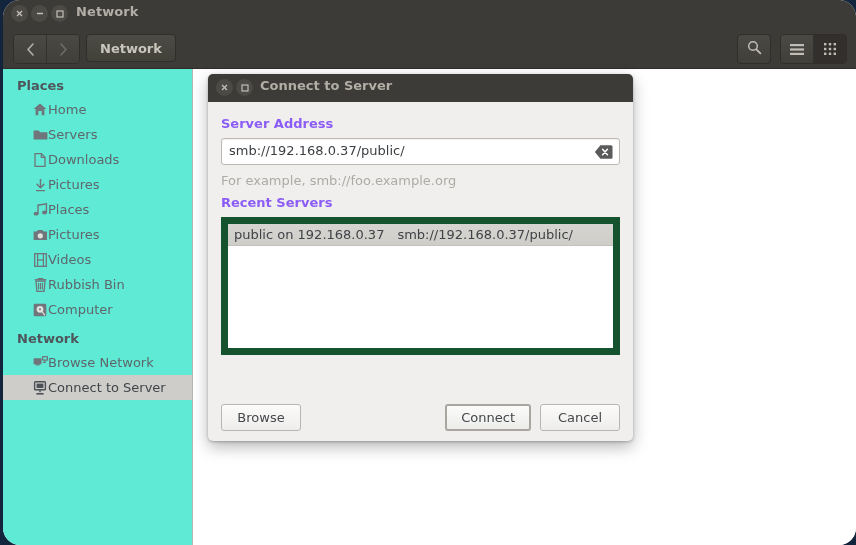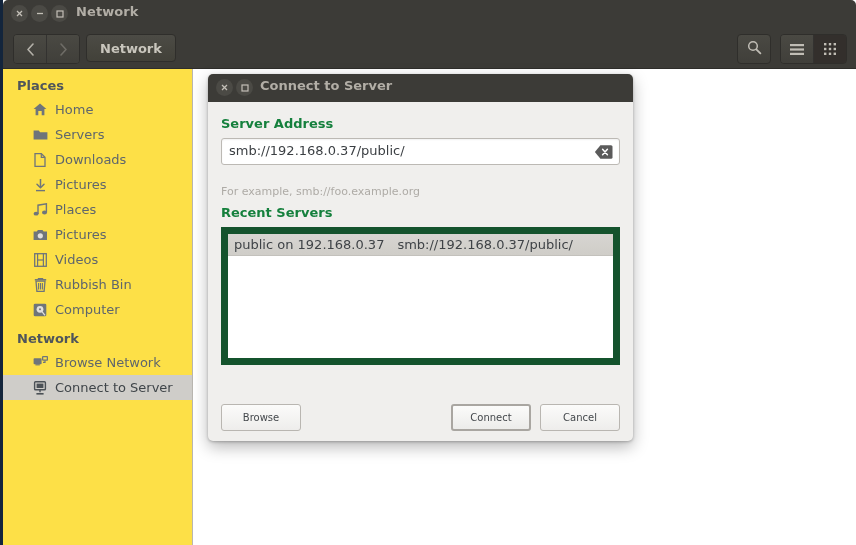--- a/index.html
+++ b/index.html
@@ -16,20 +16,21 @@
     overflow: hidden;
     background: #13253c;
   }
 
   
   #window {
     position: absolute;
     left: 3px; top: 0; width: 853px; height: 545px;
     background: #ffffff;
     overflow: hidden;
+    border-radius: 17px;
   }
 
   
   #titlebar {
     position: absolute; left: 0; top: 0; width: 853px; height: 28px;
     background: #3c3b37;
     border-top-left-radius: 5px; border-top-right-radius: 5px;
   }
   .wbtns {
     position: absolute; left: 8px; top: 5px;
@@ -91,31 +92,31 @@
   .viewbtn {
     width: 32px; height: 28px; display: flex; align-items: center; justify-content: center;
     background: linear-gradient(#4a4943,#403f3a); cursor: pointer;
   }
   .viewbtn.active { background: #332f2c; }
   .viewbtn + .viewbtn { border-left: 1px solid #333230; }
 
   
   #sidebar {
     position: absolute; left: 0; top: 69px; width: 190px; height: 476px;
-    background: #fde047;
+    background: #5eead4;
     border-right: 1px solid #b9b6b1;
     box-sizing: border-box;
     font-size: 13px;
   }
   .sb-head {
     padding: 9px 0 4px 14px;
     font-size: 13px; font-weight: bold; color: #4f555b;
   }
   .sb-item {
-    display: flex; align-items: center; gap: 7px;
+    display: flex; align-items: center; 
     height: 25px; padding-left: 29px;
     color: #5f666c; cursor: pointer;
   }
   .sb-item.selected { background: #cfcdc9; color: #3f4549; }
   .sb-ico {
     width: 16px; height: 16px; display: flex; align-items: center; justify-content: center;
     flex: none;
   }
   .sb-ico svg { display: block; }
   .sb-label { white-space: nowrap; }
@@ -137,39 +138,39 @@
     height: 28px; background: #3c3b37;
     border-top-left-radius: 5px; border-top-right-radius: 5px;
     position: relative;
   }
   #dlg-title {
     position: absolute; left: 52px; top: 4px;
     font-size: 13px; font-weight: bold; color: #b2aea6;
   }
   #dlg-body { padding: 14px 13px 0 13px; }
   .lbl {
-    font-size: 13px; font-weight: bold; color: #15803d; margin-bottom: 7px;
+    font-size: 13px; font-weight: bold; color: #8b5cf6; margin-bottom: 7px;
   }
   .entry-wrap {
     position: relative; height: 27px;
     background: #ffffff;
     border: 1px solid #bcb9b4; border-radius: 3px;
     box-shadow: inset 0 1px 2px rgba(0,0,0,.06);
     box-sizing: border-box;
   }
   .entry-text {
     position: absolute; left: 7px; top: 4px;
     font-size: 13px; color: #3b3f43;
   }
   .clear-ico {
     position: absolute; right: 6px; top: 5px;
     width: 19px; height: 16px; cursor: pointer;
   }
   .hint {
-    margin-top: 20px; font-size: 11px; color: #aeaba6;
+    margin-top: 8px; font-size: 13px; color: #aeaba6;
   }
   .lbl2 { margin-top: 7px; }
   .listbox {
     height: 138px; background: #ffffff;
     border: 7px solid #14532d;
     box-sizing: border-box; overflow: hidden;
   }
   .list-row {
     display: flex; height: 21px; align-items: center;
     background: linear-gradient(#d7d5d1,#cfcdc8);
@@ -181,21 +182,21 @@
   .dlg-actions {
     position: absolute; left: 0; right: 0; bottom: 0;
     height: 48px; padding: 0 13px;
     display: flex; align-items: center; box-sizing: border-box;
   }
   .btn {
     height: 27px; min-width: 80px; padding: 0 14px;
     display: flex; align-items: center; justify-content: center;
     background: linear-gradient(#fbfbfa,#eeedeb);
     border: 1px solid #b9b6b1; border-radius: 3px;
-    font-size: 10px; color: #44484c; cursor: pointer;
+    font-size: 13px; color: #44484c; cursor: pointer;
     box-sizing: border-box;
   }
   .btn.default {
     border: 2px solid #a9a6a1;
     background: linear-gradient(#fbfbfa,#ececea);
   }
   .spacer { flex: 1; }
   .btn + .btn { margin-left: 9px; }
 </style>
 </head>

